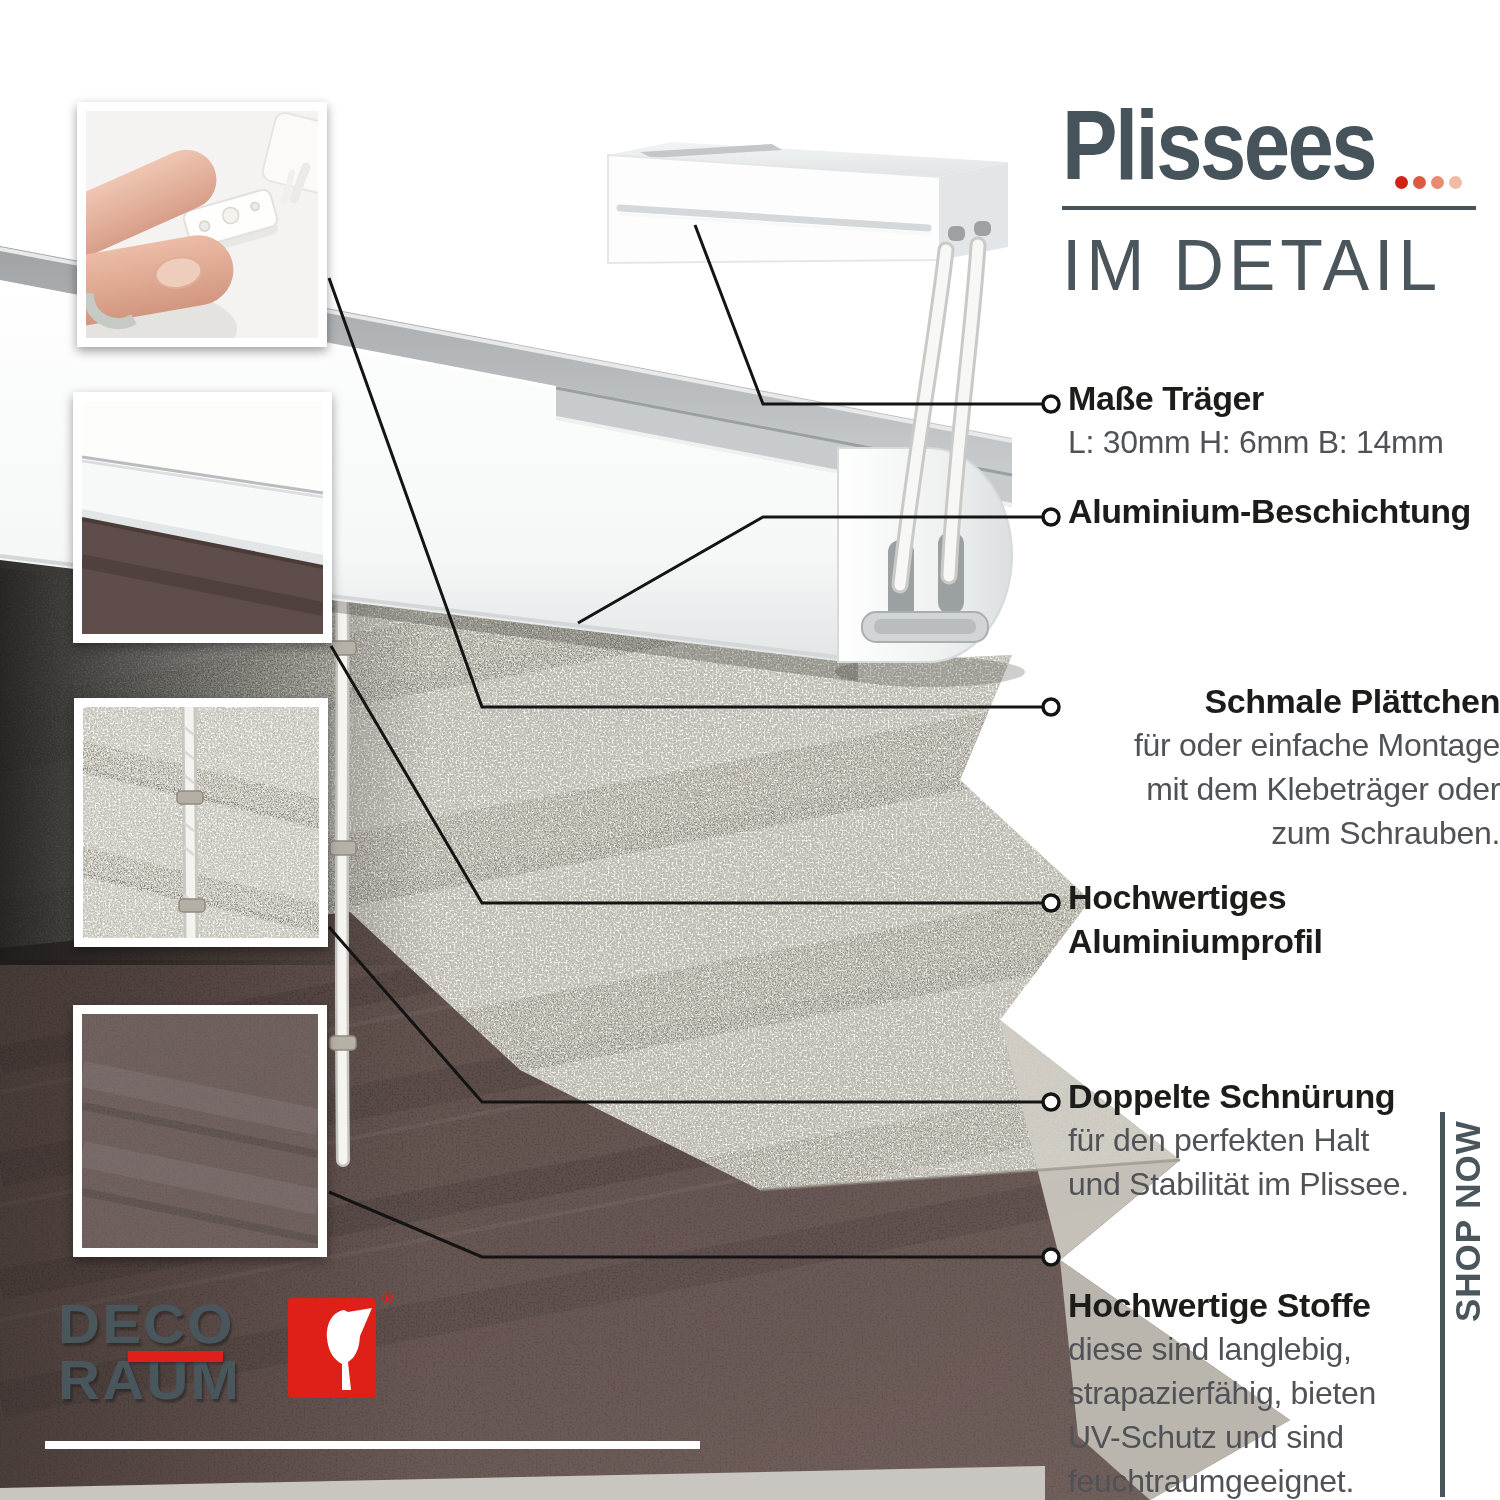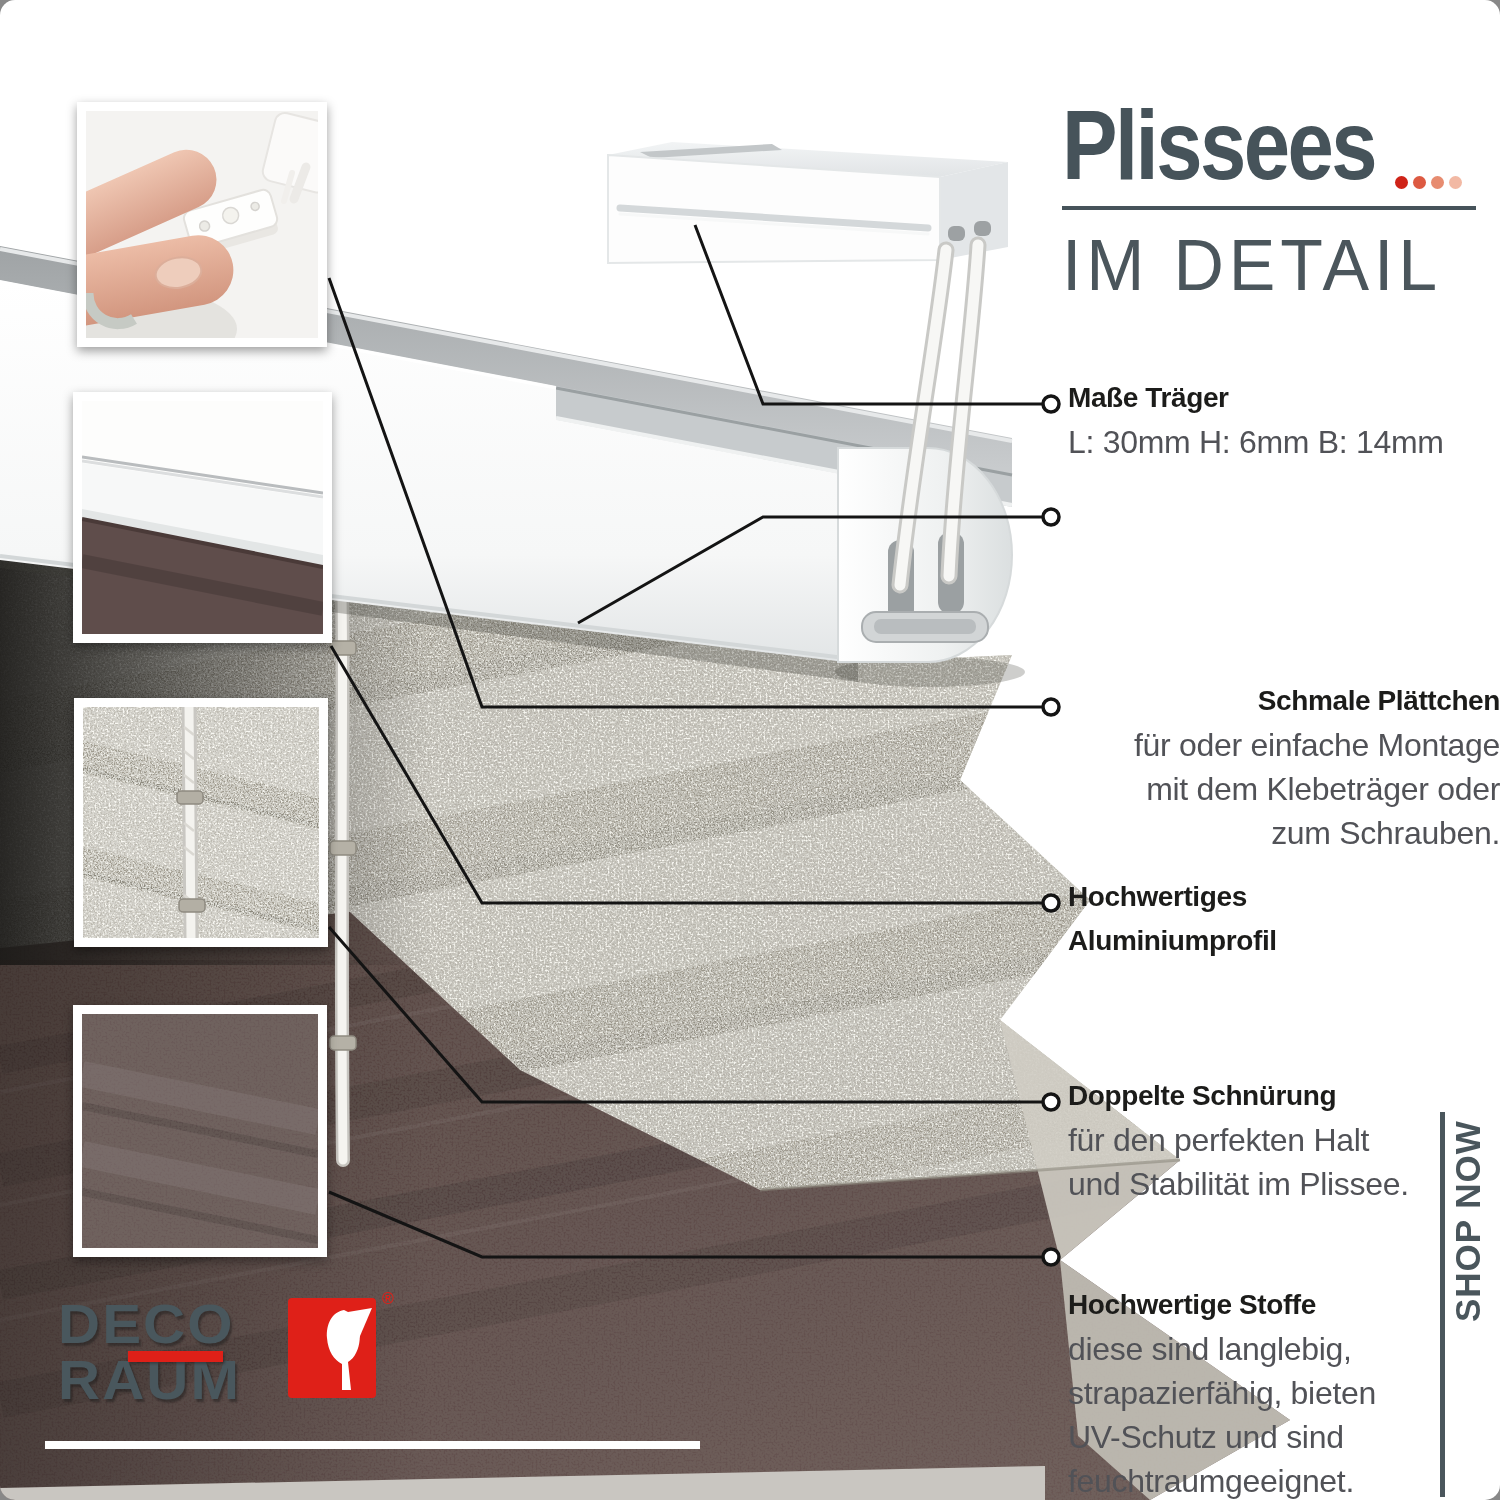--- a/index.html
+++ b/index.html
@@ -1,17 +1,17 @@
 <!DOCTYPE html>
 <html><head>
 <meta charset="utf-8">
 <style>
   html,body{margin:0;padding:0;background:#888;}
   .canvas{position:relative;width:1500px;height:1500px;background:#ffffff;overflow:hidden;
-          font-family:"Liberation Sans", sans-serif;border-radius:15px;}
+          font-family:"Liberation Sans", sans-serif;}
   svg{display:block;}
 
   
   #photo{position:absolute;left:0;top:0;z-index:1;}
 
   
   .inset{position:absolute;z-index:3;background:#fff;border:9px solid #fff;box-sizing:border-box;
          box-shadow:0 4px 10px rgba(0,0,0,.38);}
   .inset svg{width:100%;height:100%;}
   #inset1{left:77px;top:102px;width:250px;height:245px;}
@@ -25,21 +25,21 @@
               transform:scaleX(.85);transform-origin:left top;line-height:1;white-space:nowrap;}
   .title-dots{position:absolute;left:333px;top:80px;display:flex;gap:5px;}
   .title-dots span{width:13px;height:13px;border-radius:50%;display:inline-block;}
   .title-rule{position:absolute;left:1062px;top:206px;width:414px;height:4px;background:#46535a;z-index:4;}
   .title-sub{position:absolute;left:1062px;top:224px;width:430px;z-index:4;
              font-size:72px;font-weight:200;color:#4b565c;letter-spacing:5px;
              transform:scaleX(.97);transform-origin:left top;white-space:nowrap;}
 
   
   .callout{position:absolute;left:1068px;width:432px;z-index:4;}
-  .callout h3{margin:0;font-size:28px;line-height:44px;font-weight:bold;color:#1c1c1a;
+  .callout h3{margin:0;font-size:34px;line-height:44px;font-weight:bold;color:#1c1c1a;
               letter-spacing:-0.4px;white-space:pre-line;}
   .callout p{margin:0;font-size:32px;line-height:44px;font-weight:normal;color:#515257;
              letter-spacing:-0.3px;white-space:pre;}
   #c1{top:376px;} #c2{top:489px;} #c3{top:679px;text-align:right;} #c4{top:875px;} #c5{top:1074px;} #c6{top:1283px;}
 
   
   .shop-rule{position:absolute;left:1440px;top:1112px;width:5px;height:385px;background:#4a565c;z-index:4;}
   .shop-now{position:absolute;left:1448px;top:1112px;height:210px;width:46px;z-index:4;
             writing-mode:vertical-rl;transform:rotate(180deg);
             font-size:35px;font-weight:bold;color:#4a565c;letter-spacing:1px;white-space:nowrap;}
@@ -314,20 +314,21 @@
     </div>
   </div>
   <div class="title-rule"></div>
   <div class="title-sub">IM DETAIL</div>
 
   <div id="c1" class="callout">
     <h3>Maße Träger</h3>
     <p>L: 30mm H: 6mm B: 14mm</p>
   </div>
   <div id="c2" class="callout">
+    <h3>Aluminium-Beschichtung</h3>
   </div>
   <div id="c3" class="callout">
     <h3>Schmale Plättchen</h3>
     <p>für oder einfache Montage
 mit dem Klebeträger oder
 zum Schrauben.</p>
   </div>
   <div id="c4" class="callout">
     <h3>Hochwertiges
 Aluminiumprofil</h3>

